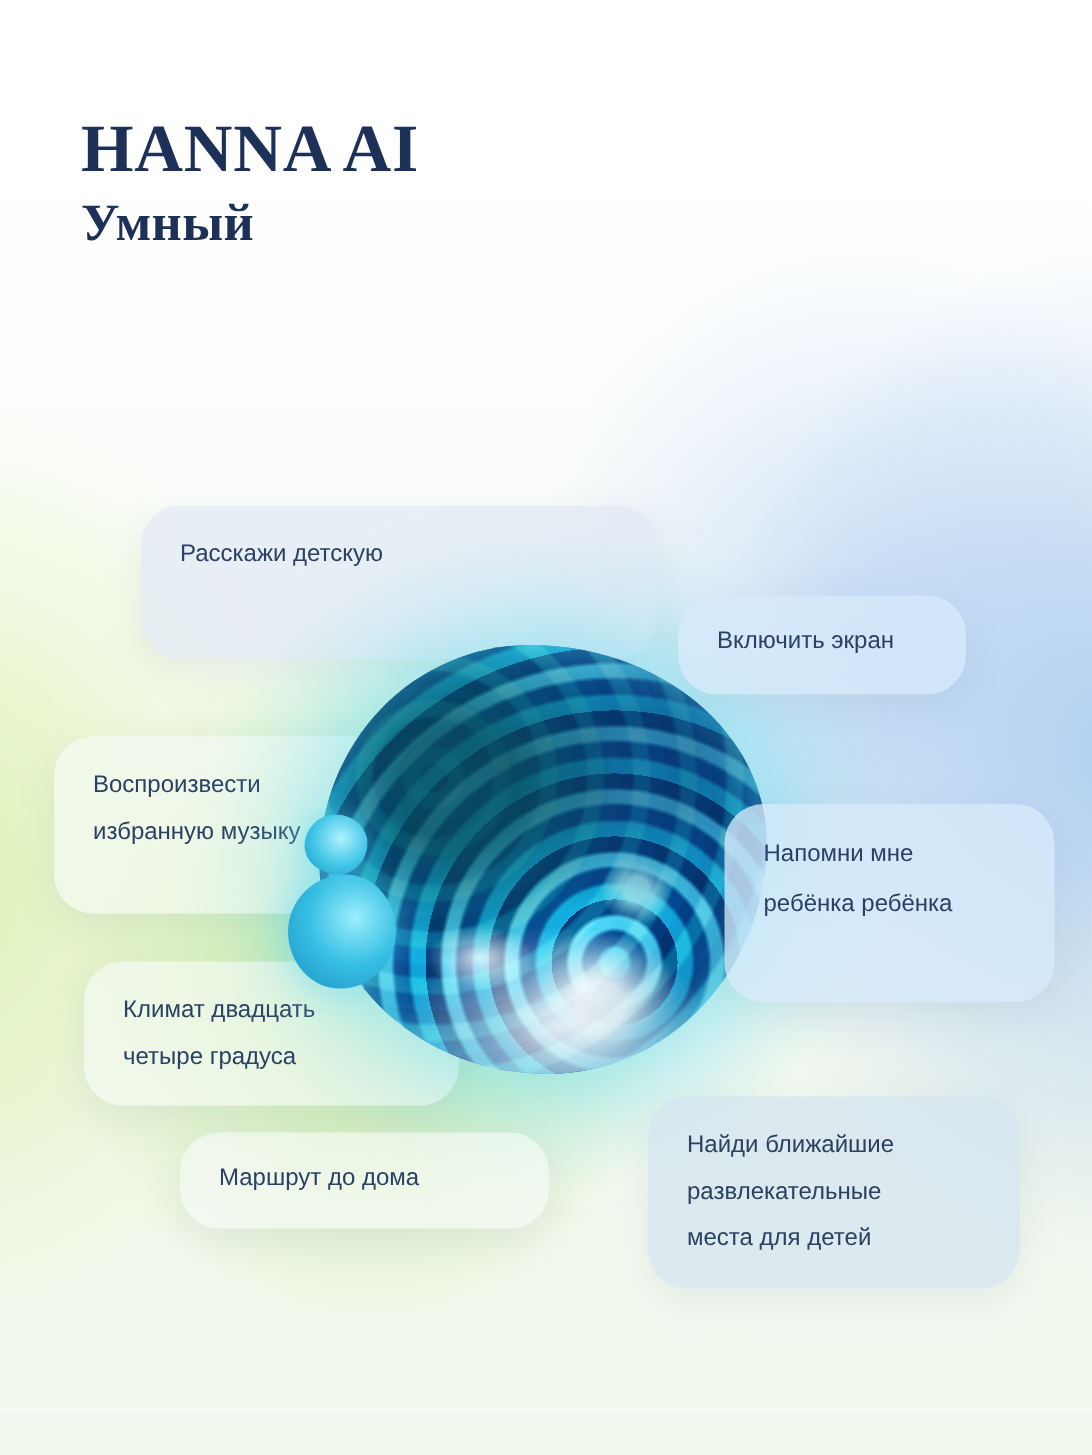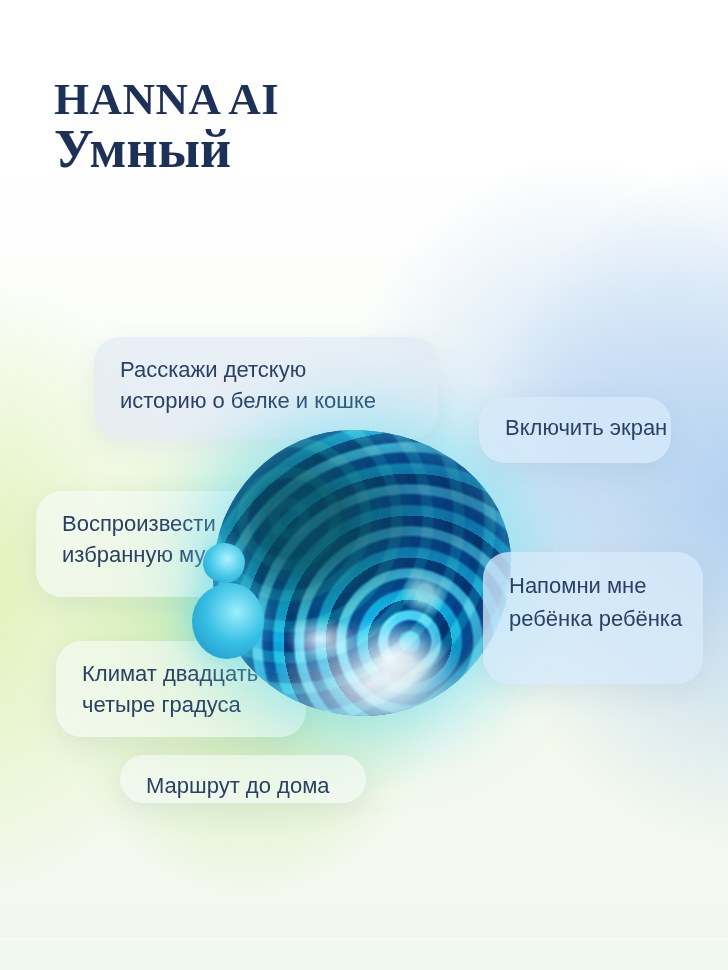--- a/index.html
+++ b/index.html
@@ -13,21 +13,21 @@
       radial-gradient(300px 360px at 34% 67%, rgba(172,226,112,.62), rgba(172,226,112,0) 68%),
       radial-gradient(390px 480px at -5% 60%, rgba(216,240,166,.78), rgba(216,240,166,0) 65%),
       radial-gradient(430px 530px at 103% 52%, rgba(165,200,240,.85), rgba(165,200,240,0) 65%),
       radial-gradient(370px 430px at 79% 44%, rgba(192,217,246,.75), rgba(192,217,246,0) 62%),
       linear-gradient(180deg,#ffffff 0%,#fdfefd 24%,#f4f9ee 72%,#f2f8ee 100%);
   }
 
   
   .title-block { position:absolute; left:54px; top:74px; color:#1d3158;font-family:Liberation Serif, serif; }
   .brand   { font-size:45px; font-weight:700; line-height:50px; letter-spacing:.5px; }
-  .subline { font-size:54px; font-weight:700; line-height:50px; letter-spacing:.2px; }
+  .subline { font-size:35px; font-weight:700; line-height:50px; letter-spacing:.2px; }
 
   
   .orb {
     position:absolute; left:213px; top:430px; width:298px; height:286px; z-index:2;
     border-radius:47% 53% 49% 51% / 51% 46% 54% 49%;
     background:
       radial-gradient(circle at 63% 84%, rgba(255,255,255,.95) 0 5%, rgba(255,255,255,0) 17%),
       radial-gradient(circle at 71% 57%, rgba(210,255,255,.9) 0 3%, rgba(210,255,255,0) 9%),
       repeating-radial-gradient(circle at 66% 74%,
         rgba(46,200,238,.95) 0 9px, rgba(12,90,150,.92) 12px 20px,
@@ -56,35 +56,35 @@
     background:radial-gradient(circle at 62% 38%, #9beefc 0%, #36bfe4 48%, #1d8fc2 100%);
     box-shadow:0 0 26px rgba(92,216,240,.6); }
   .orb-lobe-sm { position:absolute; left:203px; top:543px; width:42px; height:40px; z-index:2;
     border-radius:50% 50% 46% 54% / 52% 48% 52% 48%;
     background:radial-gradient(circle at 58% 40%, #aef2ff 0%, #3fc4e6 55%, #1f93c4 100%);
     box-shadow:0 0 18px rgba(92,216,240,.55); }
 
   
   .bubble {
     position:absolute; border-radius:26px; padding:17px 26px;
-    color:#2b4163; font-size:22px; line-height:31px; font-weight:500;
+    color:#2b4163; font-size:16px; line-height:31px; font-weight:500;
     box-shadow:0 8px 26px rgba(110,140,165,.12);
   }
   .bubble .line { display:block; white-space:nowrap; }
   .tint-lavender { background:rgba(224,233,244,.72); }
   .tint-white    { background:rgba(245,250,248,.62); }
   .tint-blue     { background:rgba(214,233,250,.78); }
   .tint-bluegrey { background:rgba(213,228,240,.78); }
 
   .b1 { left:94px;  top:337px; width:344px; height:102px; z-index:1; }
-  .b2 { left:479px; top:397px; width:192px; height:66px;  z-index:3; padding-top:15px;text-align:right; }
-  .b3 { left:36px;  top:491px; width:230px; height:106px;  z-index:1; }
-  .b4 { left:483px; top:552px; width:220px; height:132px; z-index:3; line-height:33px; }
+  .b2 { left:452px; top:397px; width:192px; height:66px;  z-index:3; padding-top:15px; }
+  .b3 { left:36px;  top:491px; width:230px; height:118px;  z-index:1; }
+  .b4 { left:483px; top:536px; width:220px; height:132px; z-index:3; line-height:33px; }
   .b5 { left:56px;  top:641px; width:250px; height:96px;  z-index:1; }
-  .b6 { left:120px; top:755px; width:246px; height:48px;  z-index:3; padding-top:15px; }
+  .b6 { left:120px; top:755px; width:246px; height:64px;  z-index:3; padding-top:15px; }
   .b7 { left:432px; top:731px; width:248px; height:128px; z-index:3; line-height:31px; }
 
   .bottom-strip { position:absolute; left:0; right:0; top:939px; height:31px;
     background:rgba(240,250,240,.5); border-top:1px solid rgba(255,255,255,.65); }
 </style>
 </head>
 <body>
 
 <div class="canvas">
 
@@ -96,21 +96,20 @@
   <div class="orb">
     <div class="rings2"></div>
     <div class="dark"></div>
     <div class="gloss"></div>
   </div>
   <div class="orb-lobe"></div>
   <div class="orb-lobe-sm"></div>
 
   <div class="bubble b1 tint-lavender">
     <span class="line">Расскажи детскую</span>
-    <span class="line">историю о белке и кошке</span>
   </div>
 
   <div class="bubble b2 tint-blue">
     <span class="line">Включить экран</span>
   </div>
 
   <div class="bubble b3 tint-white">
     <span class="line">Воспроизвести</span>
     <span class="line">избранную музыку</span>
   </div>
@@ -122,15 +121,20 @@
 
   <div class="bubble b5 tint-white">
     <span class="line">Климат двадцать</span>
     <span class="line">четыре градуса</span>
   </div>
 
   <div class="bubble b6 tint-white">
     <span class="line">Маршрут до дома</span>
   </div>
 
+  <div class="bubble b7 tint-bluegrey">
+    <span class="line">Найди ближайшие</span>
+    <span class="line">развлекательные</span>
+    <span class="line">места для детей</span>
+  </div>
 
   <div class="bottom-strip"></div>
 </div>
 
 </body></html>

